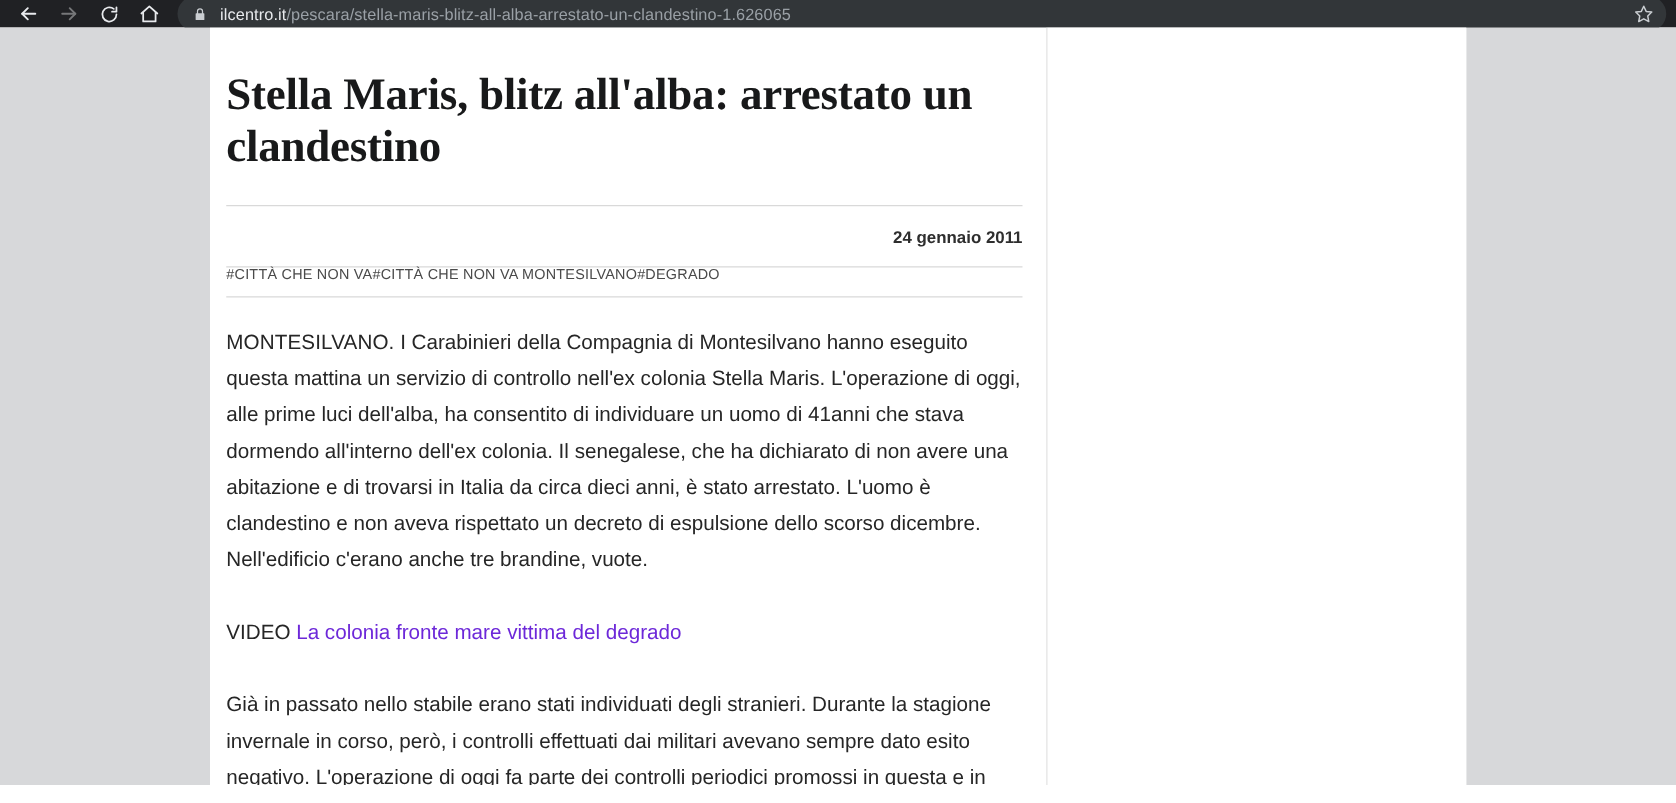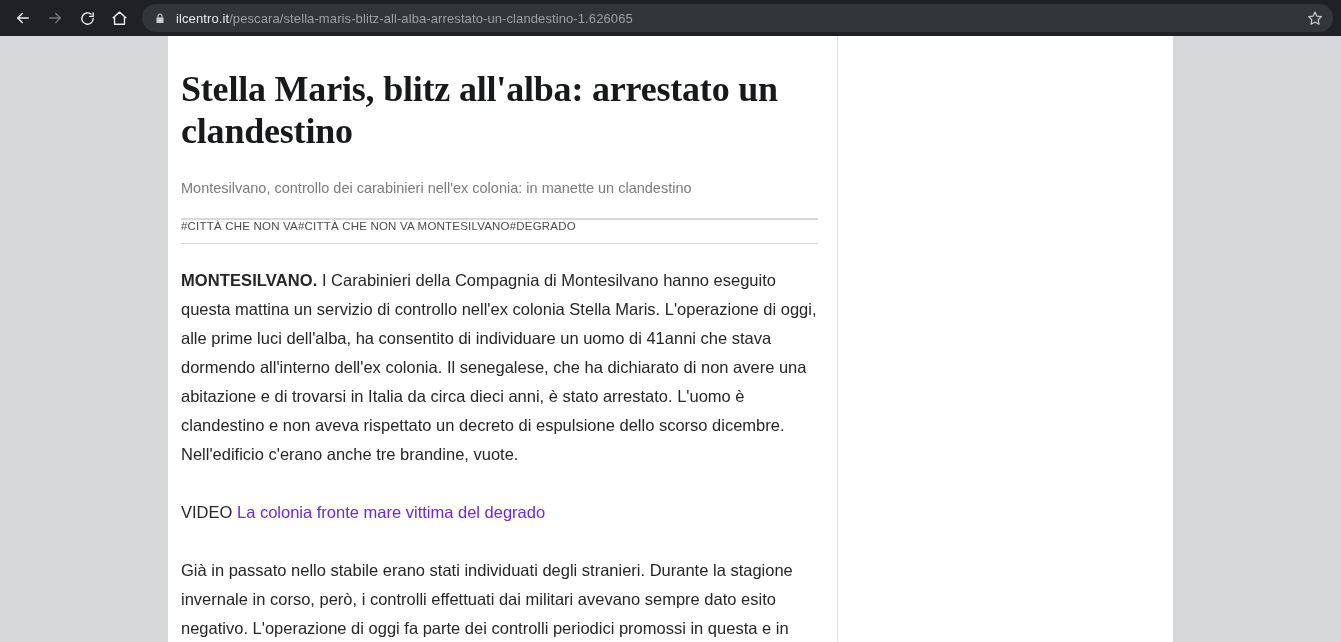--- a/index.html
+++ b/index.html
@@ -6,21 +6,21 @@
   html, body {
     margin: 0; padding: 0;
     width: 1341px; height: 642px;
     overflow: hidden;
     background: #ffffff;
     font-family: "Liberation Sans", sans-serif;
   }
 
   
   .browser-chrome {
-    height: 36px;
+    height: 22px;
     background: #202124;
     display: flex;
     align-items: center;
     padding: 0 8px;
     gap: 2px;
   }
   .nav-btn {
     width: 30px; height: 30px;
     border-radius: 50%;
     display: flex; align-items: center; justify-content: center;
@@ -142,21 +142,21 @@
   }
   .body-text {
     font-size: 16.5px;
     line-height: 29px;
     color: #262626;
     width: 637px;
     margin: 22px 0 0 0;
   }
   .body-text p { margin: 0 0 29px 0; }
   .lead-city {
-    font-weight: bold;
+    font-weight: normal;
     letter-spacing: 0.1px;
   }
   .video-label {
     font-weight: normal;
   }
   .video-link {
     color: #6d28d9;
   }
 </style>
 </head>
@@ -208,24 +208,24 @@
 </div>
 
 <div class="viewport">
   <div class="page-canvas">
 
     <div class="article-col">
       <div class="article-inner">
 
         <h1 class="headline">Stella Maris, blitz all'alba: arrestato un clandestino</h1>
 
-        <div class="subhead">Montesilvano, controllo dei carabinieri nell'ex colonia: in manette un clandestino</div>
 
         <div class="rule"></div>
 
+        <div class="date-row">24 gennaio 2011</div>
 
         <div class="rule"></div>
 
         <div class="tags-row">
           <a class="tag">#CITTÀ CHE NON VA</a>
           <a class="tag">#CITTÀ CHE NON VA MONTESILVANO</a>
           <a class="tag">#DEGRADO</a>
         </div>
 
         <div class="rule"></div>

